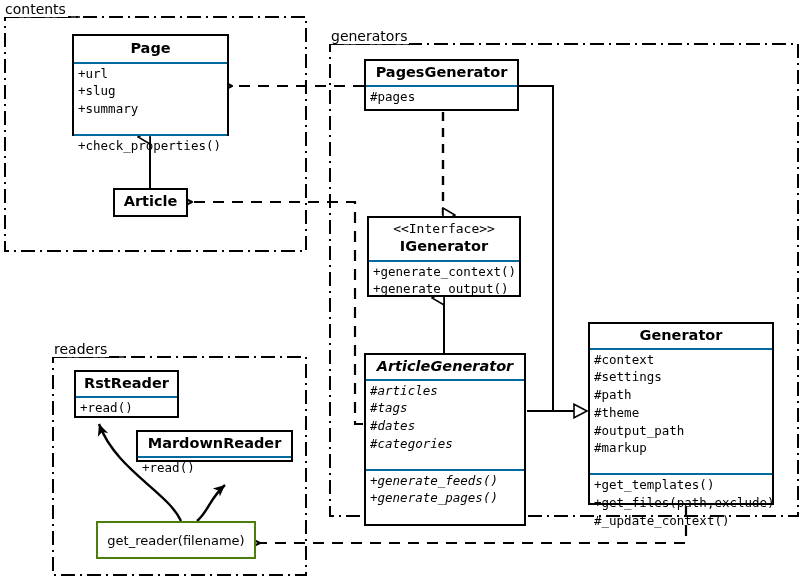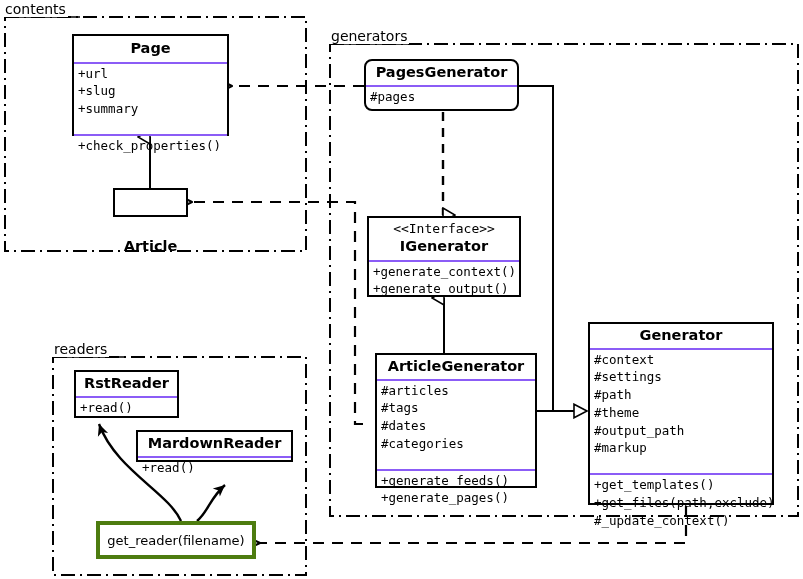--- a/index.html
+++ b/index.html
@@ -37,21 +37,21 @@
 
   
   .cls {
     position: absolute;
     border: 2px solid #000;
     background: #ffffff;
     box-sizing: border-box;
     z-index: 3;
   }
   .cls .sec {
-    border-bottom: 2px solid #8b5cf6;
+    border-bottom: 2px solid #0369a1;
   }
   .cls .sec:last-child {
     border-bottom: none;
   }
   .cls .title {
     text-align: center;
     font-weight: bold;
     font-size: 14.5px;
     font-family: "DejaVu Sans", sans-serif;
     padding: 4px 4px 5px 4px;
@@ -70,21 +70,21 @@
   }
   .cls .members div {
     font-family: "DejaVu Sans Mono", monospace;
     font-size: 12.5px;
     line-height: 1.42;
     color: #000;
     white-space: nowrap;
   }
   .fnbox {
     position: absolute;
-    border: 4px solid #4d7c0f;
+    border: 2px solid #4d7c0f;
     background: #fff;
     box-sizing: border-box;
     display: flex;
     align-items: center;
     justify-content: center;
     z-index: 3;
   }
   .fnbox span {
     font-family: "DejaVu Sans", sans-serif;
     font-size: 13px;
@@ -158,42 +158,42 @@
       <div>+url</div>
       <div>+slug</div>
       <div>+summary</div>
     </div>
     <div class="sec members">
       <div>+check_properties()</div>
     </div>
   </div>
 
   <div class="cls" style="left:113px; top:188px; width:75px; height:29px;">
-    <div class="sec title" style="padding:20px 4px 4px 4px;margin-top:28px;">Article</div>
-  </div>
-
-  <div class="cls" style="left:364px; top:59px; width:155px; height:52px;border-radius:8px;">
+    <div class="sec title" style="padding:3px 4px 4px 4px;">Article</div>
+  </div>
+
+  <div class="cls" style="left:364px; top:59px; width:155px; height:52px;">
     <div class="sec title" style="padding:3px 4px 4px 4px;">PagesGenerator</div>
     <div class="sec members">
       <div>#pages</div>
     </div>
   </div>
 
   <div class="cls" style="left:367px; top:216px; width:154px; height:81px;">
     <div class="sec title">
       <span class="stereo">&lt;&lt;Interface&gt;&gt;</span>
       <span>IGenerator</span>
     </div>
     <div class="sec members">
       <div>+generate_context()</div>
       <div>+generate_output()</div>
     </div>
   </div>
 
-  <div class="cls" style="left:375px; top:353px; width:162px; height:135px;">
+  <div class="cls" style="left:364px; top:353px; width:162px; height:173px;font-style:italic;">
     <div class="sec title" style="padding:3px 4px 4px 4px;">ArticleGenerator</div>
     <div class="sec members">
       <div>#articles</div>
       <div>#tags</div>
       <div>#dates</div>
       <div>#categories</div>
     </div>
     <div class="sec members">
       <div>+generate_feeds()</div>
       <div>+generate_pages()</div>

